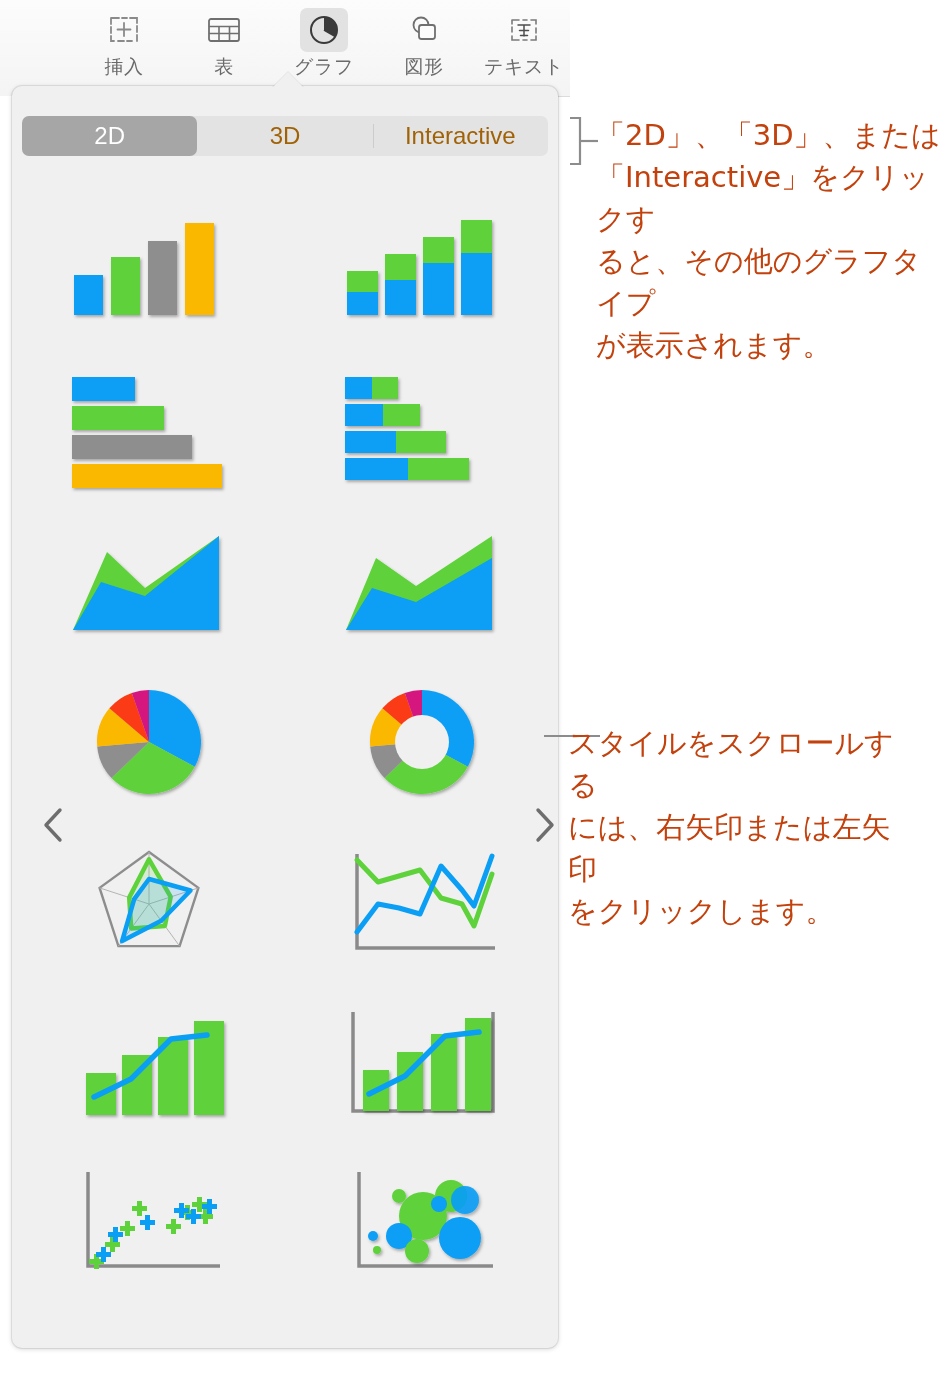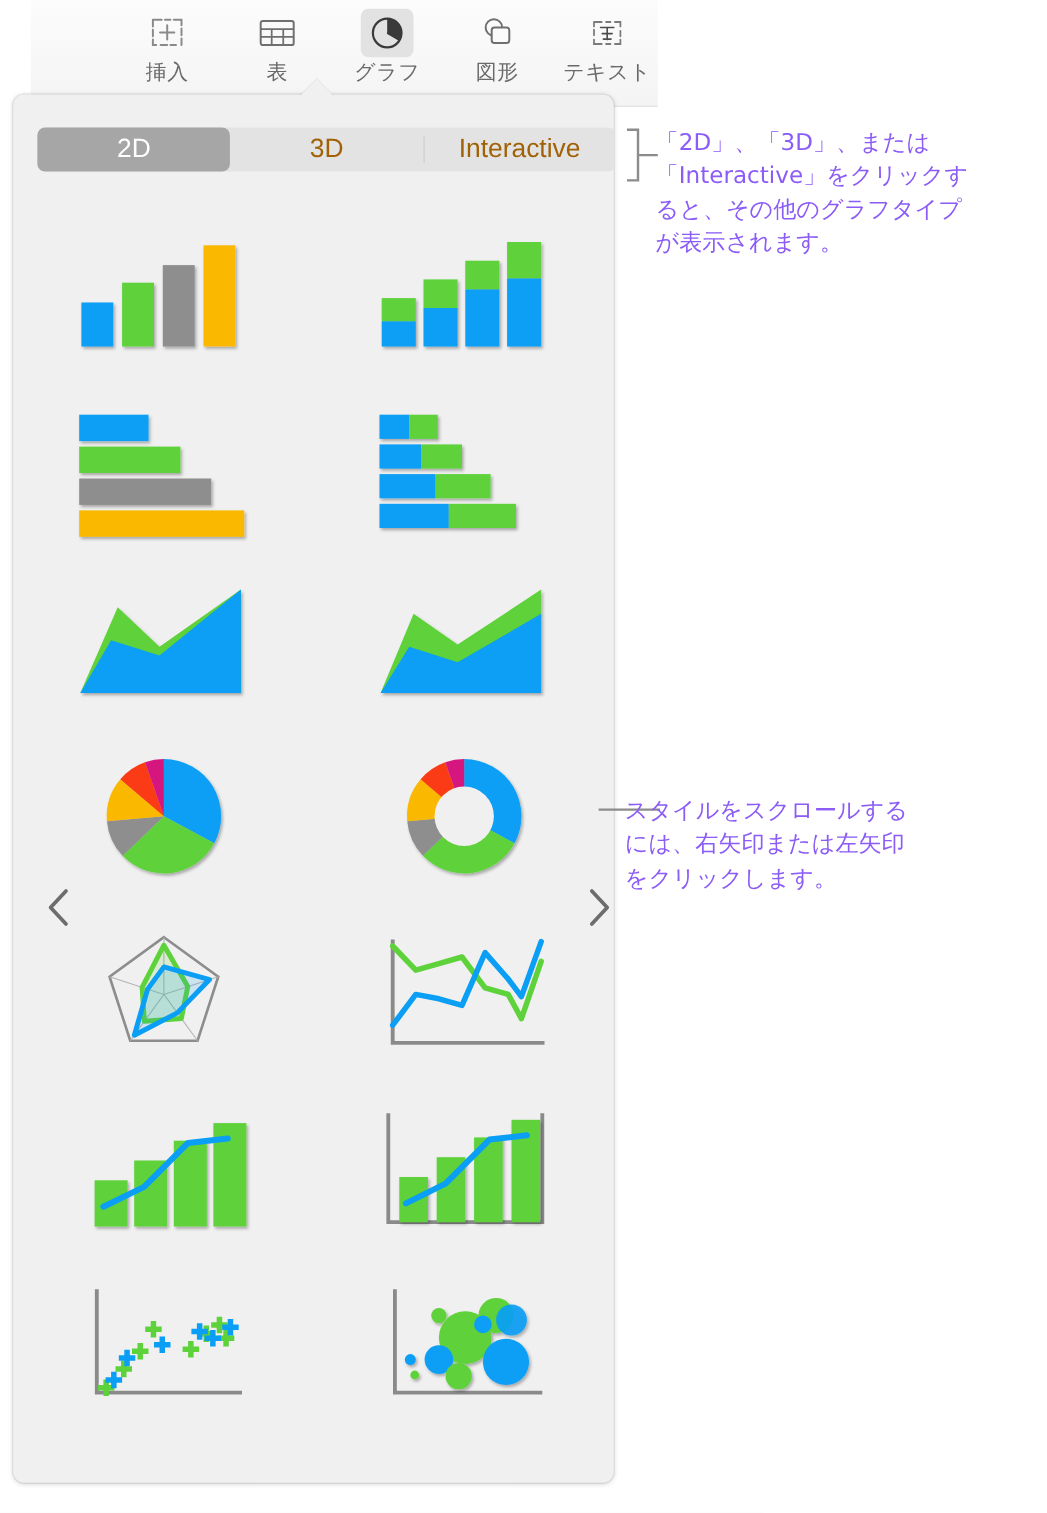--- a/index.html
+++ b/index.html
@@ -19,21 +19,20 @@
   }
 
   
   .toolbar {
     position: absolute;
     left: 0; top: 0;
     width: 570px;
     height: 96px;
     background: linear-gradient(#fcfcfc, #f4f4f4);
     border-bottom: 1px solid #dcdcdc;
-    margin-left: 28px;
   }
   .toolbar-items {
     position: absolute;
     left: 78px; top: 8px;
     width: 492px;
     display: flex;
     justify-content: space-between;
     align-items: flex-start;
   }
   .tb-item {
@@ -84,21 +83,20 @@
   
   .segmented {
     position: absolute;
     left: 10px; top: 30px;
     width: 526px;
     height: 40px;
     background: #e3e3e3;
     border-radius: 7px;
     display: flex;
     align-items: stretch;
-    margin-left: 12px;
   }
   .seg {
     flex: 1;
     display: flex;
     align-items: center;
     justify-content: center;
     font-size: 24px;
     color: #a16207;
     position: relative;
     border-radius: 7px;
@@ -141,23 +139,23 @@
   .nav-arrow {
     position: absolute;
     width: 40px; height: 46px;
   }
   .nav-left { left: 22px; top: 716px; }
   .nav-right { left: 512px; top: 716px; }
 
   
   .callout {
     position: absolute;
-    font-size: 21px;
+    font-size: 29px;
     line-height: 1.45;
-    color: #8b5cf6;
+    color: #c2410c;
     font-family: "DejaVu Sans", "Liberation Sans", sans-serif;
     white-space: pre-line;
   }
   .callout-1 { left: 596px; top: 114px; width: 348px; }
   .callout-2 { left: 568px; top: 722px; width: 348px; }
 
   .leader { position: absolute; }
   .leader svg { display: block; }
   .leader-1 { left: 566px; top: 116px; }
   .leader-2 { left: 544px; top: 732px; }

